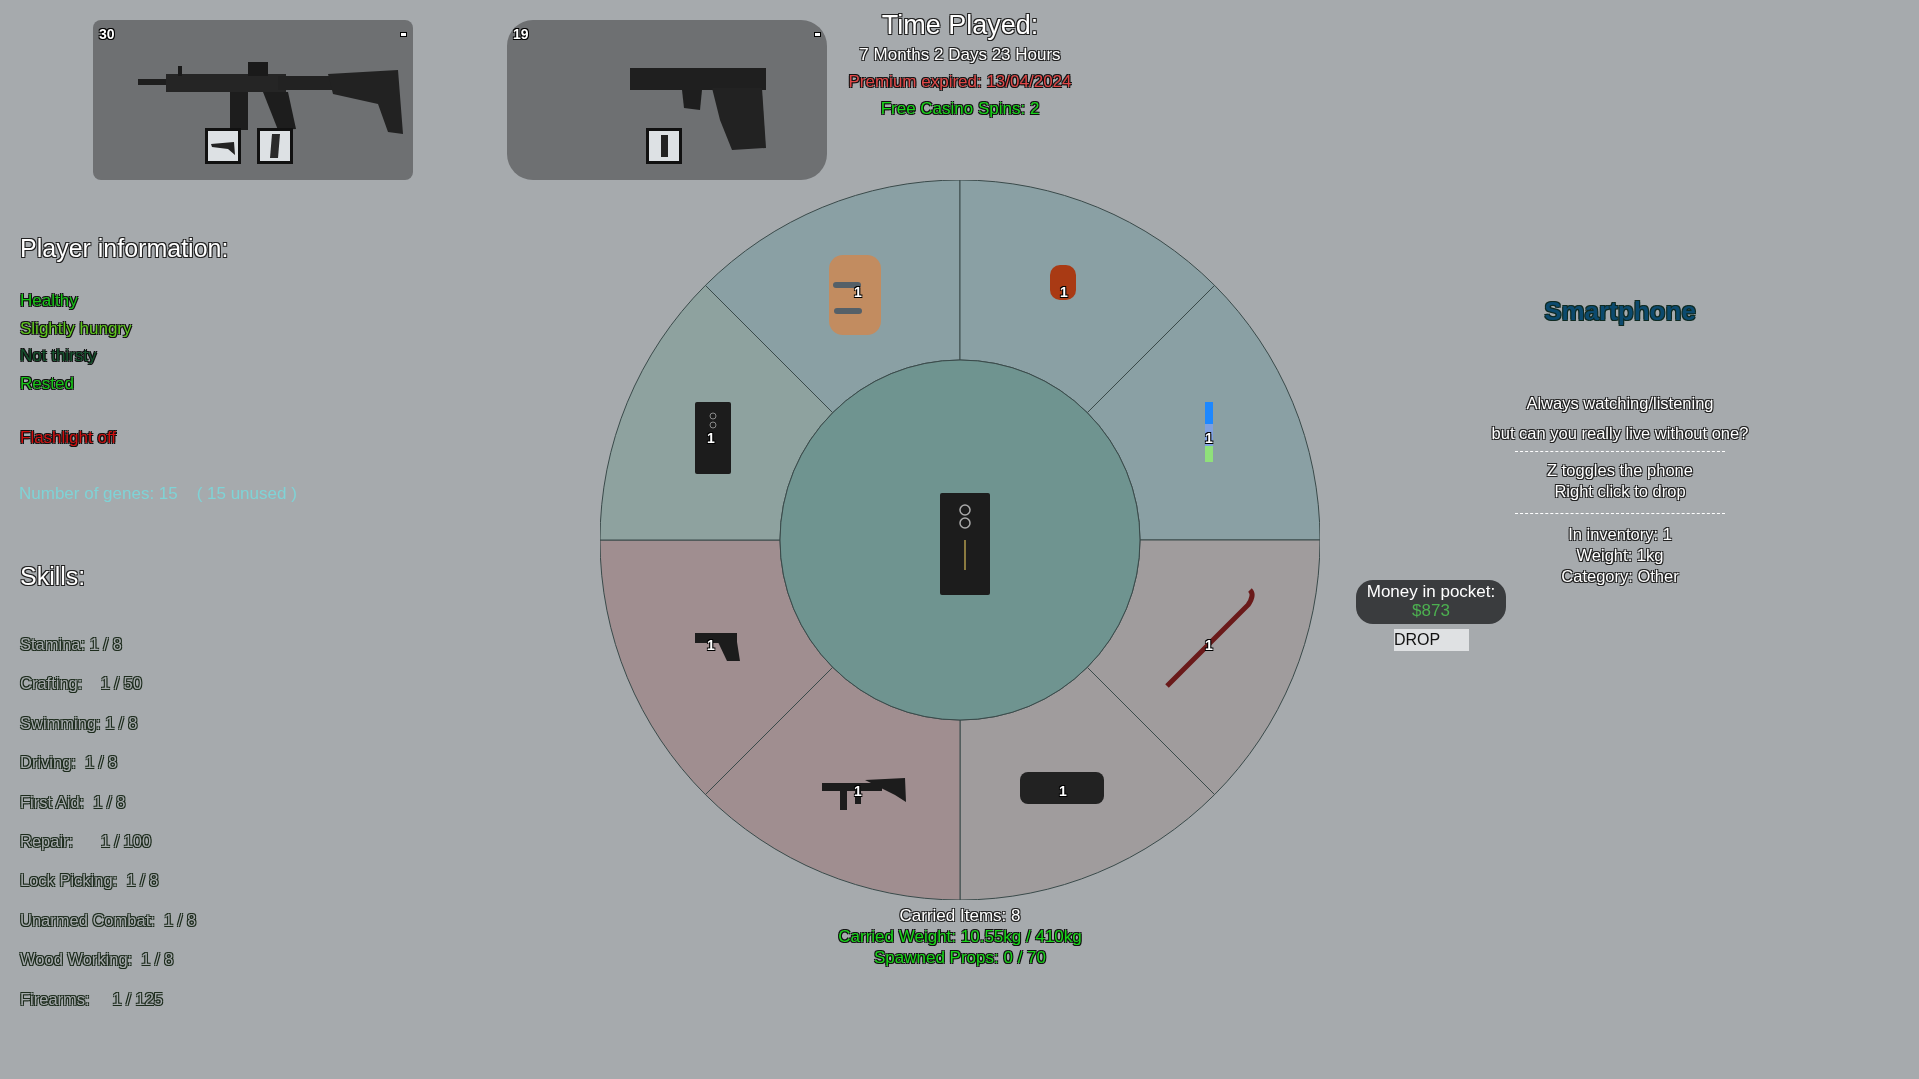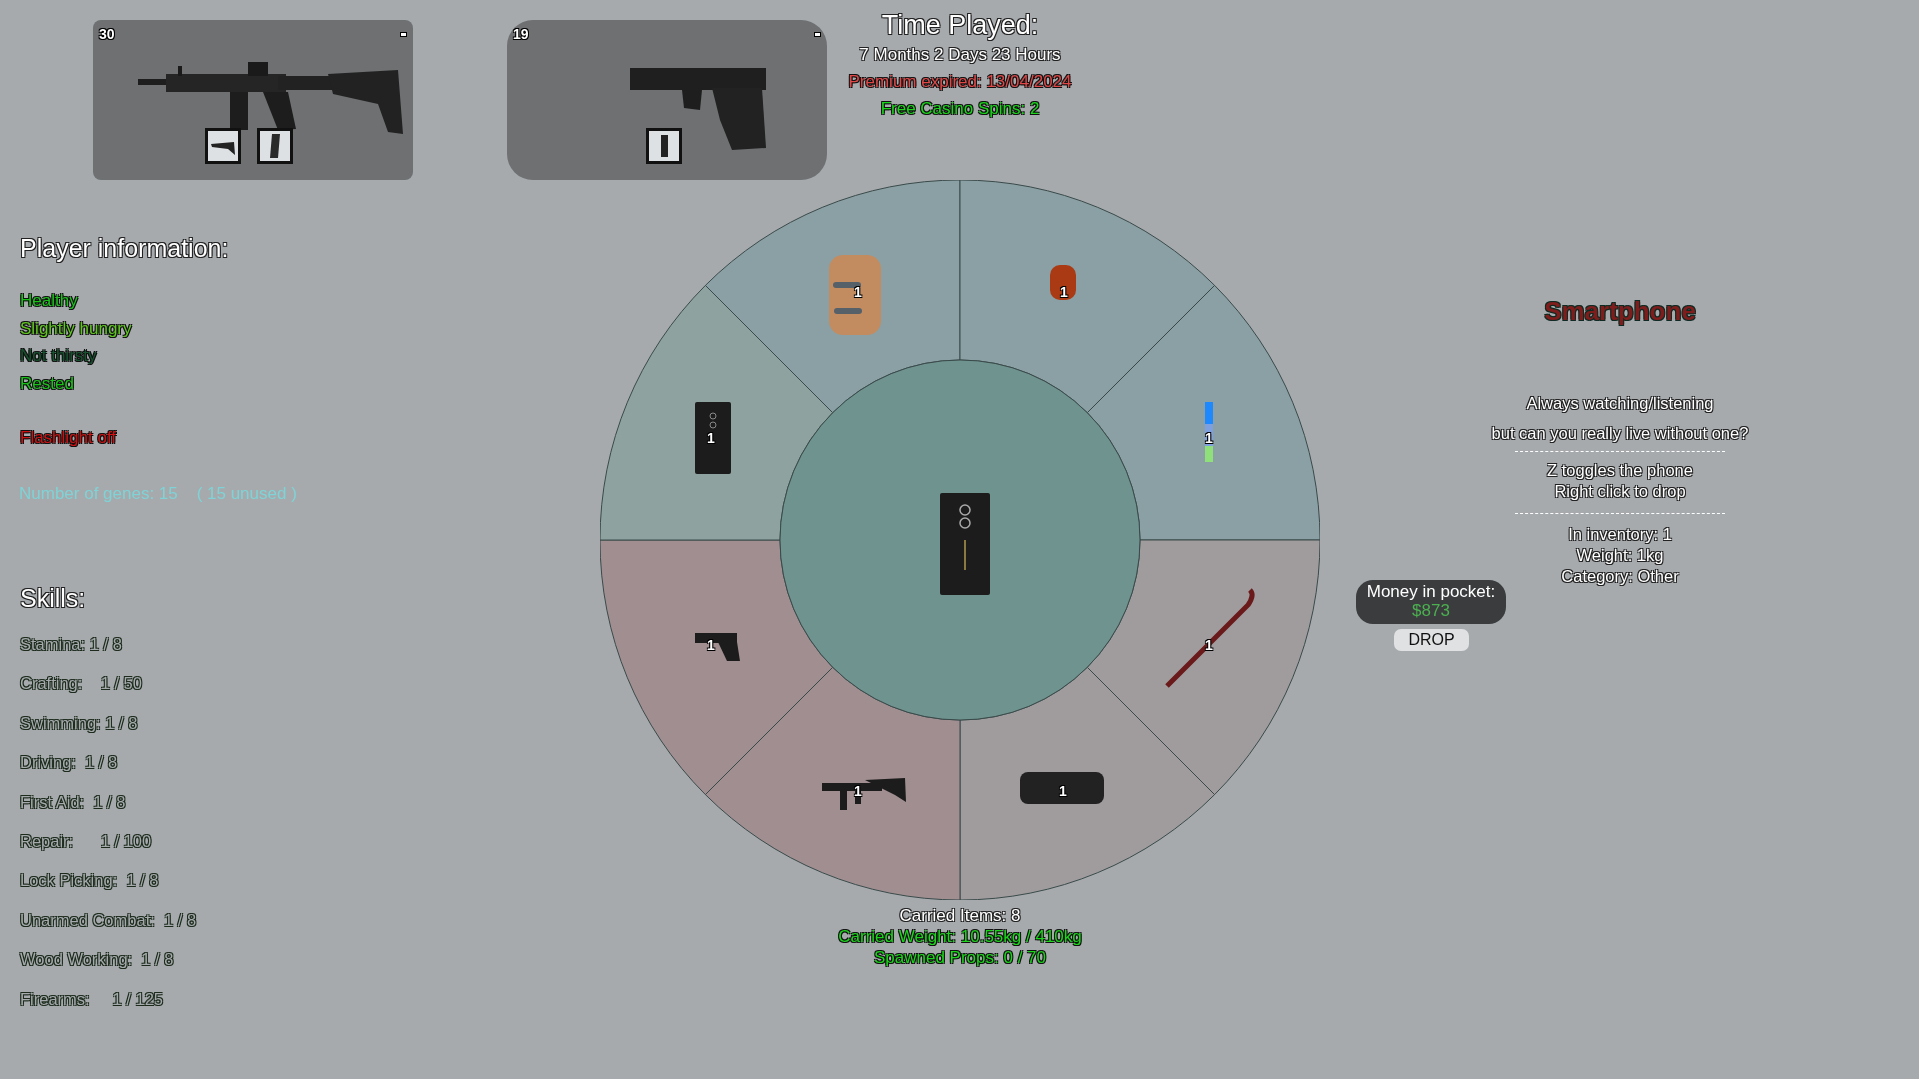--- a/index.html
+++ b/index.html
@@ -19,36 +19,36 @@
   .gun-art { position:absolute; }
   .top-center { position:absolute; left:760px; top:10px; width:400px; text-align:center; }
   .top-center .title { font-size:27px; }
   .top-center .line { font-size:17px; line-height:27px; }
   .red { color:#e04848; }
   .green { color:#19d719; }
   .left-panel { position:absolute; left:20px; top:234px; }
   .section-title { font-size:25px; }
   .status-line { font-size:17px; line-height:27.5px; }
   .genes { position:absolute; left:19px; top:484px; font-size:17px; color:#7fd3d6; }
-  .skills-title { position:absolute; left:20px; top:584px; font-size:25px; }
+  .skills-title { position:absolute; left:20px; top:562px; font-size:25px; }
   .skills { position:absolute; left:20px; top:619px; }
   .skill-row { font-size:16.5px; line-height:27.4px; color:#a6aaad; text-shadow:-1px -1px 0 #1c2b1c,1px -1px 0 #1c2b1c,-1px 1px 0 #1c2b1c,1px 1px 0 #1c2b1c;margin-top:12px; }
   .wheel { position:absolute; left:600px; top:180px; width:720px; height:720px; }
   .seg-label { position:absolute; font-size:14px; font-weight:bold; color:#fff;
     text-shadow:-1px -1px 0 #000,1px -1px 0 #000,-1px 1px 0 #000,1px 1px 0 #000; transform:translate(-50%,-50%); }
   .bottom-stats { position:absolute; left:760px; top:905px; width:400px; text-align:center; font-size:17px; line-height:21px; }
   .info-panel { position:absolute; left:1420px; top:296px; width:400px; text-align:center; }
-  .info-title { font-size:26px; color:#7f1d1d; text-shadow:-1px -1px 0 #0f2a22,1px -1px 0 #0f2a22,-1px 1px 0 #0f2a22,1px 1px 0 #0f2a22; font-weight:bold; }
+  .info-title { font-size:26px; color:#0c4a6e; text-shadow:-1px -1px 0 #0f2a22,1px -1px 0 #0f2a22,-1px 1px 0 #0f2a22,1px 1px 0 #0f2a22; font-weight:bold; }
   .info-desc { position:absolute; top:92px; left:0; width:400px; font-size:16.5px; line-height:30px; }
   .divider { position:absolute; left:95px; width:210px; border-top:1px dashed #fff; height:1px; }
   .info-hints { position:absolute; top:164px; width:400px; font-size:16.5px; line-height:21px; }
   .info-stats { position:absolute; top:228px; width:400px; font-size:16.5px; line-height:21px; }
   .money-box { position:absolute; left:1356px; top:580px; width:150px; height:44px; background:#3a3c3e; border-radius:17px; color:#fff; text-align:center; font-size:17px; line-height:19px; padding-top:2px; box-sizing:border-box; }
   .money-box .amt { color:#4caf50; }
-  .drop-btn { position:absolute; left:1394px; top:629px; width:75px; height:22px; background:#dfe1e3; border-radius:7px; font-size:16px; text-align:center; line-height:22px; color:#111; cursor:pointer; }
+  .drop-btn { position:absolute; left:1394px; top:629px; width:75px; height:22px; background:#dfe1e3; border-radius:0; font-size:16px; text-align:left; line-height:22px; color:#111; cursor:pointer; }
 </style>
 </head>
 <body>
 
 <div class="weapon-card" style="left:93px;">
   <span class="ammo">30</span>
   <span class="minus"></span>
   <svg class="gun-art" style="left:45px;top:14px;" width="270" height="110" viewBox="0 0 270 110">
     <rect x="0" y="45" width="30" height="6" fill="#1e1e1e"></rect>
     <rect x="28" y="40" width="120" height="18" fill="#252525"></rect>

